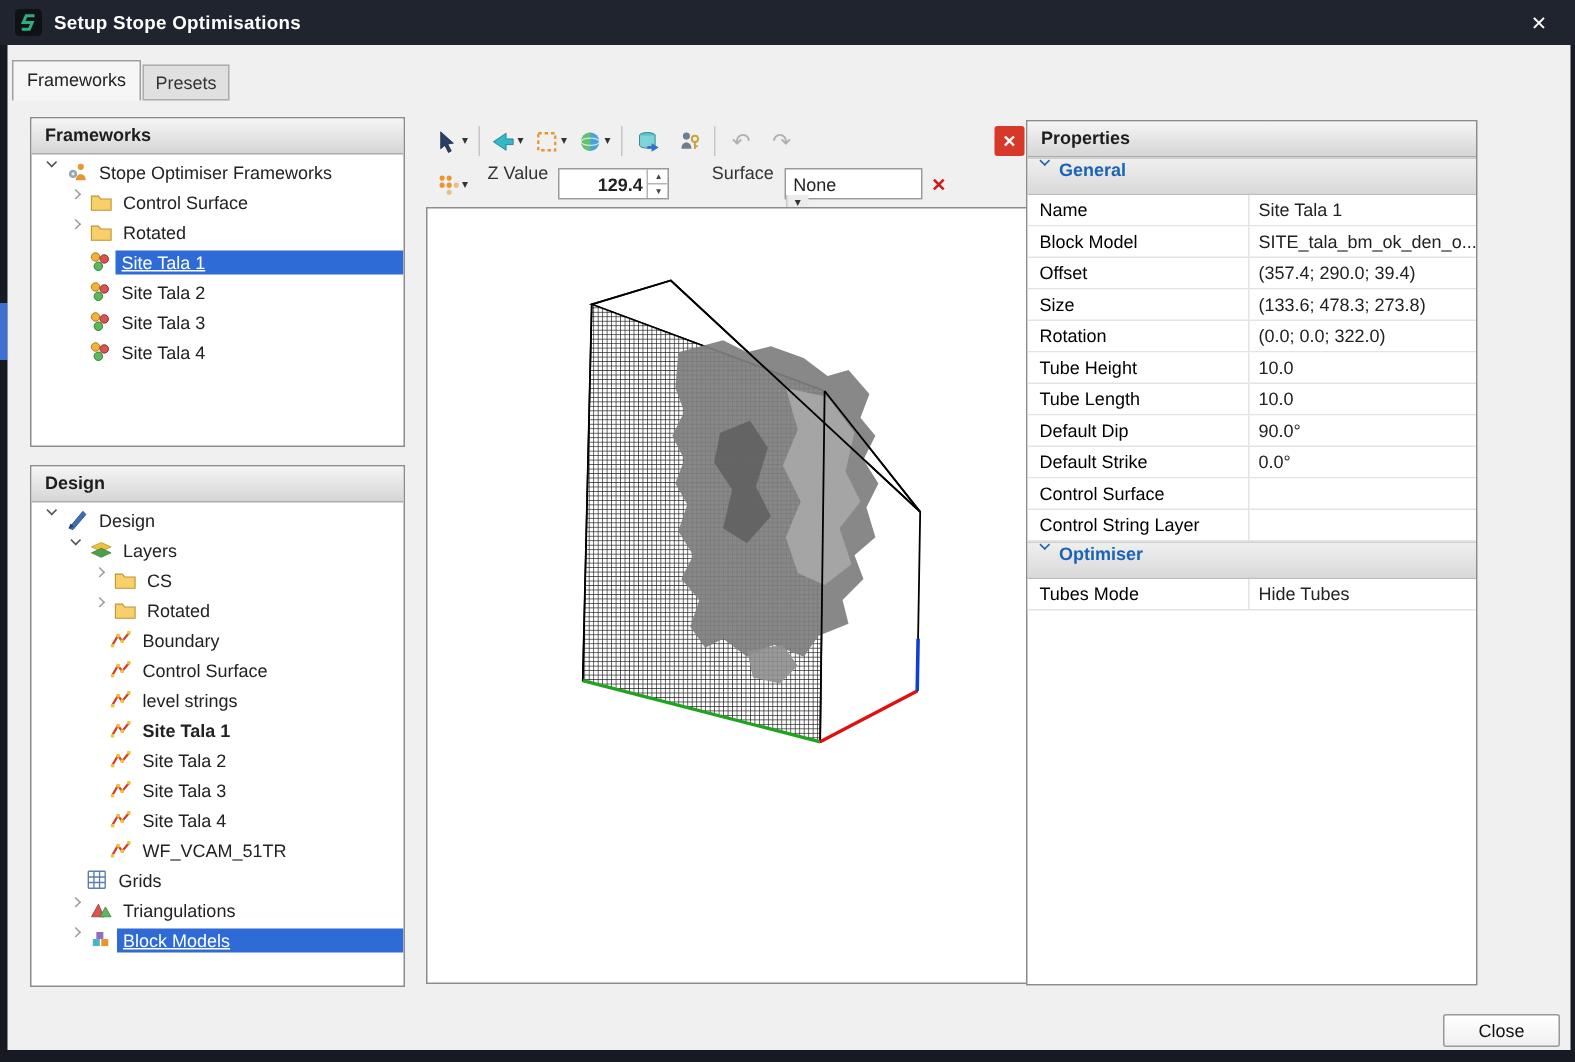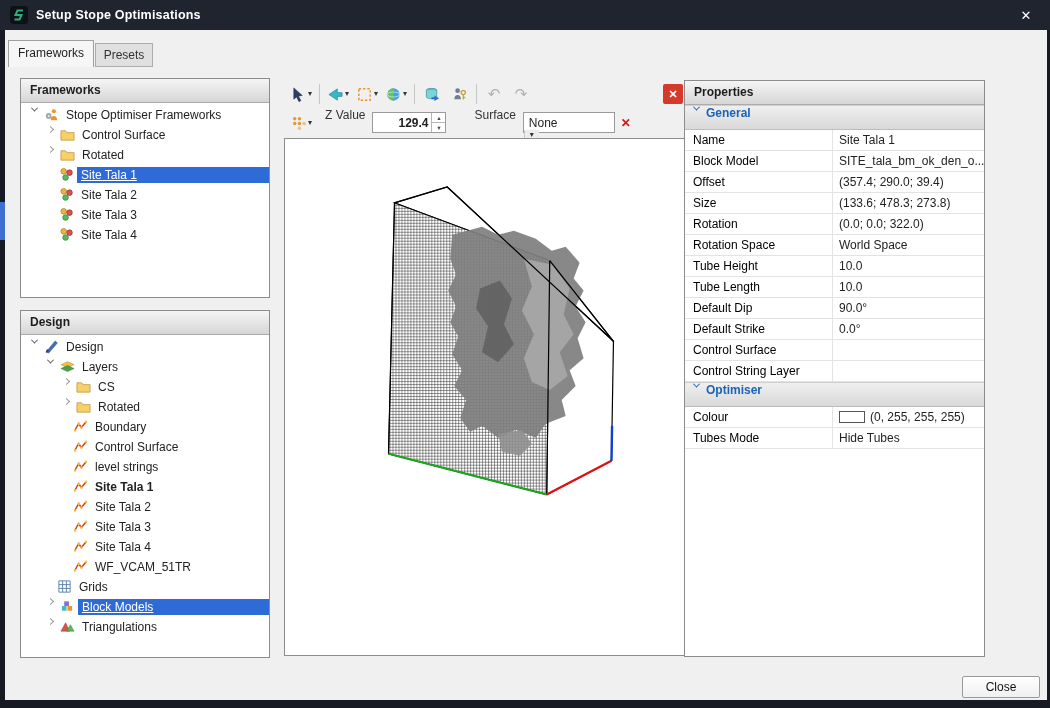--- a/index.html
+++ b/index.html
@@ -300,41 +300,41 @@
           <span class="tlabel">WF_VCAM_51TR</span>
         </div>
 
         <div class="trow" style="padding-left:36px">
           <svg class="ic" viewBox="0 0 16 16">
             <path d="M2 2h12M2 6h12M2 10h12M2 14h12M2 2v12M6 2v12M10 2v12M14 2v12" fill="none" stroke="#5b7fae" stroke-width="1"></path>
           </svg>
           <span class="tlabel">Grids</span>
         </div>
 
+        <div class="trow" style="padding-left:22px">
+          <span class="chevbox">
+              <span class="chev col"></span>
+            </span>
+          <svg class="ic" viewBox="0 0 16 16">
+            <path d="M1 13L6 4l4 9z" fill="#d9534f" stroke="#8f2f2c" stroke-width=".5"></path>
+            <path d="M7 13l4-7 4 7z" fill="#5cb85c" stroke="#2f7d2f" stroke-width=".5"></path>
+          </svg>
+          <span class="tlabel">Triangulations</span>
+        </div>
+
         <div class="trow sel" style="padding-left:22px">
           <span class="chevbox">
               <span class="chev col"></span>
             </span>
           <svg class="ic" viewBox="0 0 16 16">
             <rect x="4.5" y="2.5" width="5" height="5" fill="#8f6fc4"></rect>
             <rect x="2" y="7.5" width="5" height="5" fill="#49b6c4"></rect>
             <rect x="8" y="7.5" width="5" height="5" fill="#e8962e"></rect>
           </svg>
           <span class="tlabel">Block Models</span>
-        </div>
-
-        <div class="trow" style="padding-left:22px">
-          <span class="chevbox">
-              <span class="chev col"></span>
-            </span>
-          <svg class="ic" viewBox="0 0 16 16">
-            <path d="M1 13L6 4l4 9z" fill="#d9534f" stroke="#8f2f2c" stroke-width=".5"></path>
-            <path d="M7 13l4-7 4 7z" fill="#5cb85c" stroke="#2f7d2f" stroke-width=".5"></path>
-          </svg>
-          <span class="tlabel">Triangulations</span>
         </div>
 
       </div>
     </div>
 
     <div id="viewport-panel">
 
       <div class="vtoolbar">
         <div class="tbtn">
           <svg width="17" height="17" viewBox="0 0 18 18">
@@ -476,24 +476,20 @@
       </div>
       <div class="prow">
         <div class="plabel">Size</div>
         <div class="pvalue">(133.6; 478.3; 273.8)</div>
       </div>
       <div class="prow">
         <div class="plabel">Rotation</div>
         <div class="pvalue">(0.0; 0.0; 322.0)</div>
       </div>
       <div class="prow">
-        <div class="plabel">Rotation Space</div>
-        <div class="pvalue">World Space</div>
-      </div>
-      <div class="prow">
         <div class="plabel">Tube Height</div>
         <div class="pvalue">10.0</div>
       </div>
       <div class="prow">
         <div class="plabel">Tube Length</div>
         <div class="pvalue">10.0</div>
       </div>
       <div class="prow">
         <div class="plabel">Default Dip</div>
         <div class="pvalue">90.0°</div>
@@ -510,27 +506,20 @@
         <div class="plabel">Control String Layer</div>
         <div class="pvalue"></div>
       </div>
 
       <div class="psec">
         <span class="chev exp"></span>
         <span>Optimiser</span>
       </div>
 
       <div class="prow">
-        <div class="plabel">Colour</div>
-        <div class="pvalue">
-          <span class="swatch"></span>
-          <span>(0, 255, 255, 255)</span>
-        </div>
-      </div>
-      <div class="prow">
         <div class="plabel">Tubes Mode</div>
         <div class="pvalue">Hide Tubes</div>
       </div>
     </div>
 
     <div class="close-btn">Close</div>
 
   </div>
 </div>
 

